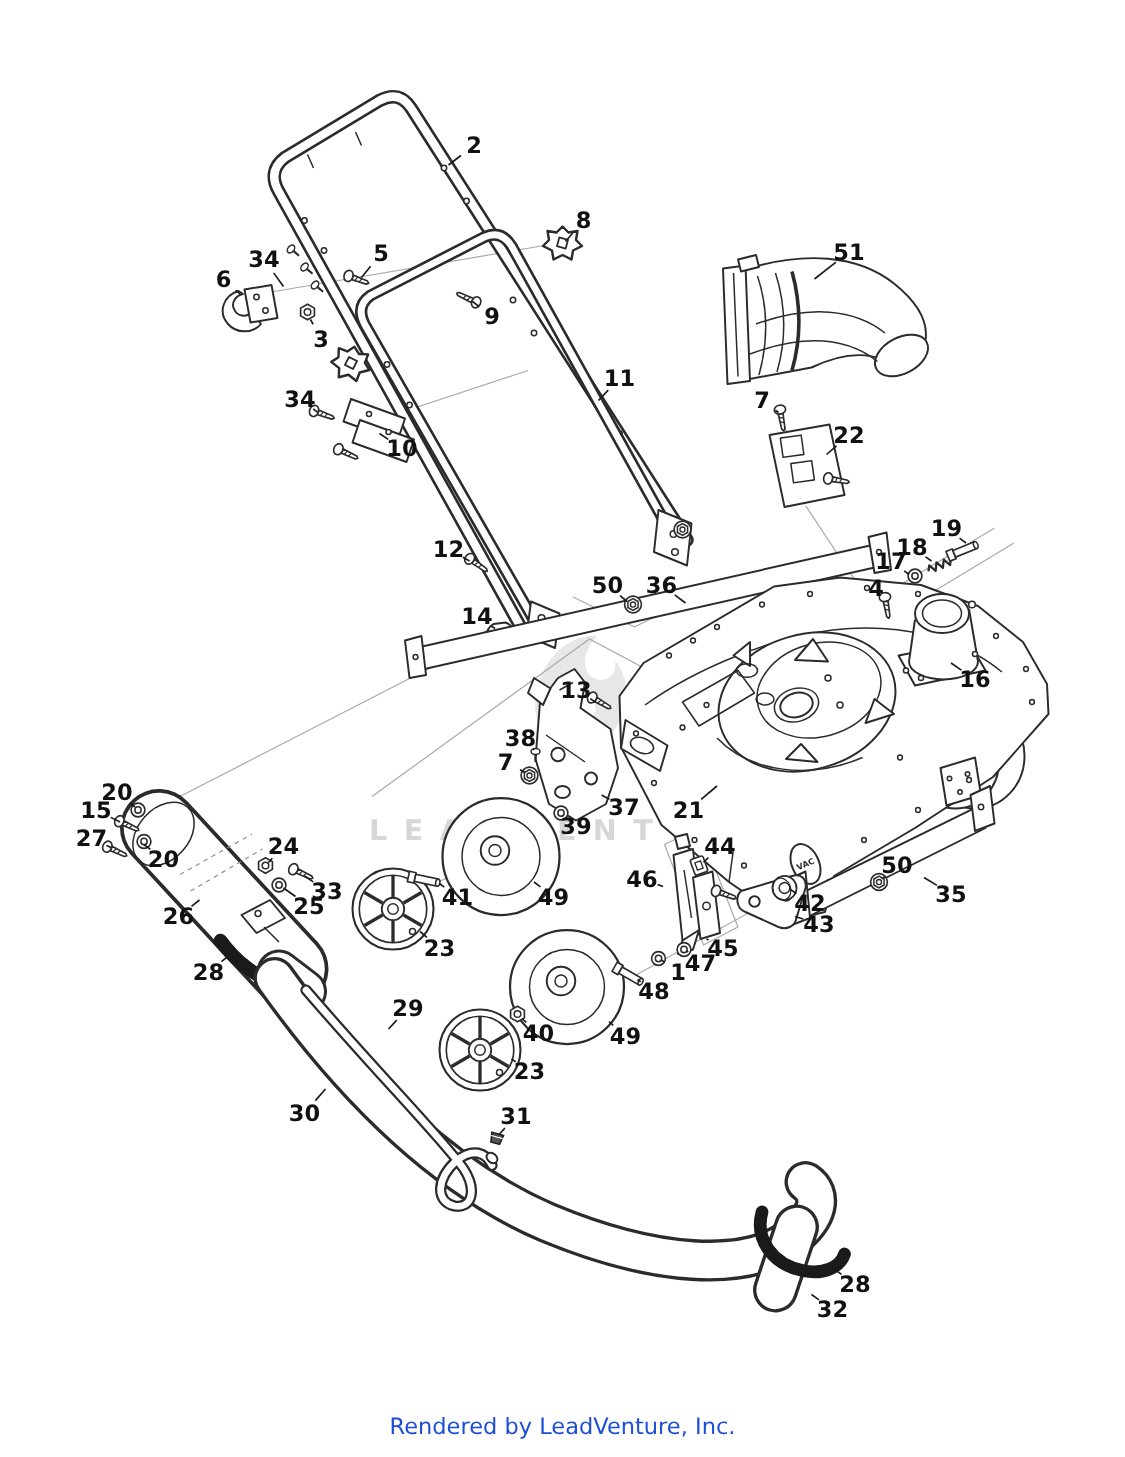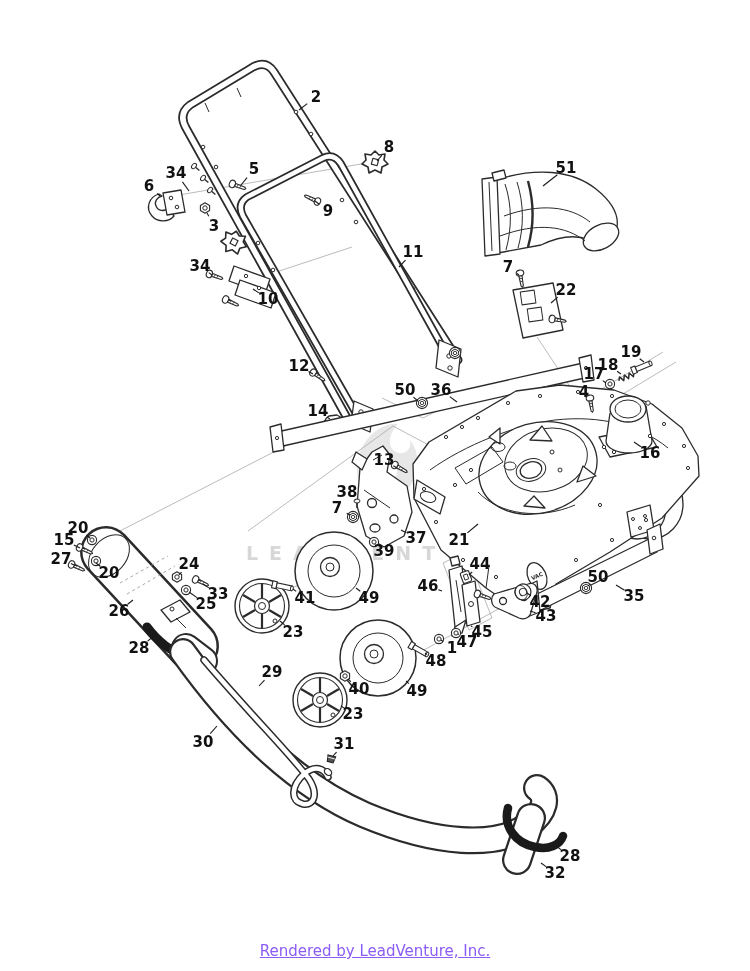--- a/index.html
+++ b/index.html
@@ -12,21 +12,21 @@
   .tube-in{fill:none;stroke:#ffffff;stroke-linecap:round;stroke-linejoin:round;}
   .dark{fill:none;stroke:#1a1a1a;stroke-linecap:round;}
   .guide{fill:none;stroke:#a9a9a9;stroke-width:0.8;}
   .dash{fill:none;stroke:#8f8f8f;stroke-width:0.8;stroke-dasharray:3 3;}
   .rivet{fill:#fff;stroke:#2b2b2b;stroke-width:1;}
   .callout{font:bold 15px "DejaVu Sans","Liberation Sans",sans-serif;fill:#111;text-anchor:middle;}
   .leader{stroke:#1a1a1a;stroke-width:1.1;}
   .wm{font:bold 19px "DejaVu Sans","Liberation Sans",sans-serif;fill:#d7d7d7;letter-spacing:11px;}
   .badge-text{font:bold 5.5px "DejaVu Sans","Liberation Sans",sans-serif;fill:#2b2b2b;text-anchor:middle;}
   .footer{position:absolute;left:0;right:0;top:942px;text-align:center;
-          font:15px "DejaVu Sans","Liberation Sans",sans-serif;color:#8b5cf6;text-decoration:underline;}
+          font:15px "DejaVu Sans","Liberation Sans",sans-serif;color:#1d4ed8;}
 </style>
 </head>
 <body>
 
 <div class="canvas">
 <svg width="750" height="971" viewBox="0 0 750 971">
   <defs>
     <g id="g-screw">
           <ellipse cx="-6" cy="0" rx="3" ry="3.8" class="outline" style="stroke-width:1.1"></ellipse>
           <path d="M -3,-1.6 L 7,-1.1 L 8.3,0 L 7,1.1 L -3,1.6 Z" class="outline" style="stroke-width:1.1"></path>

